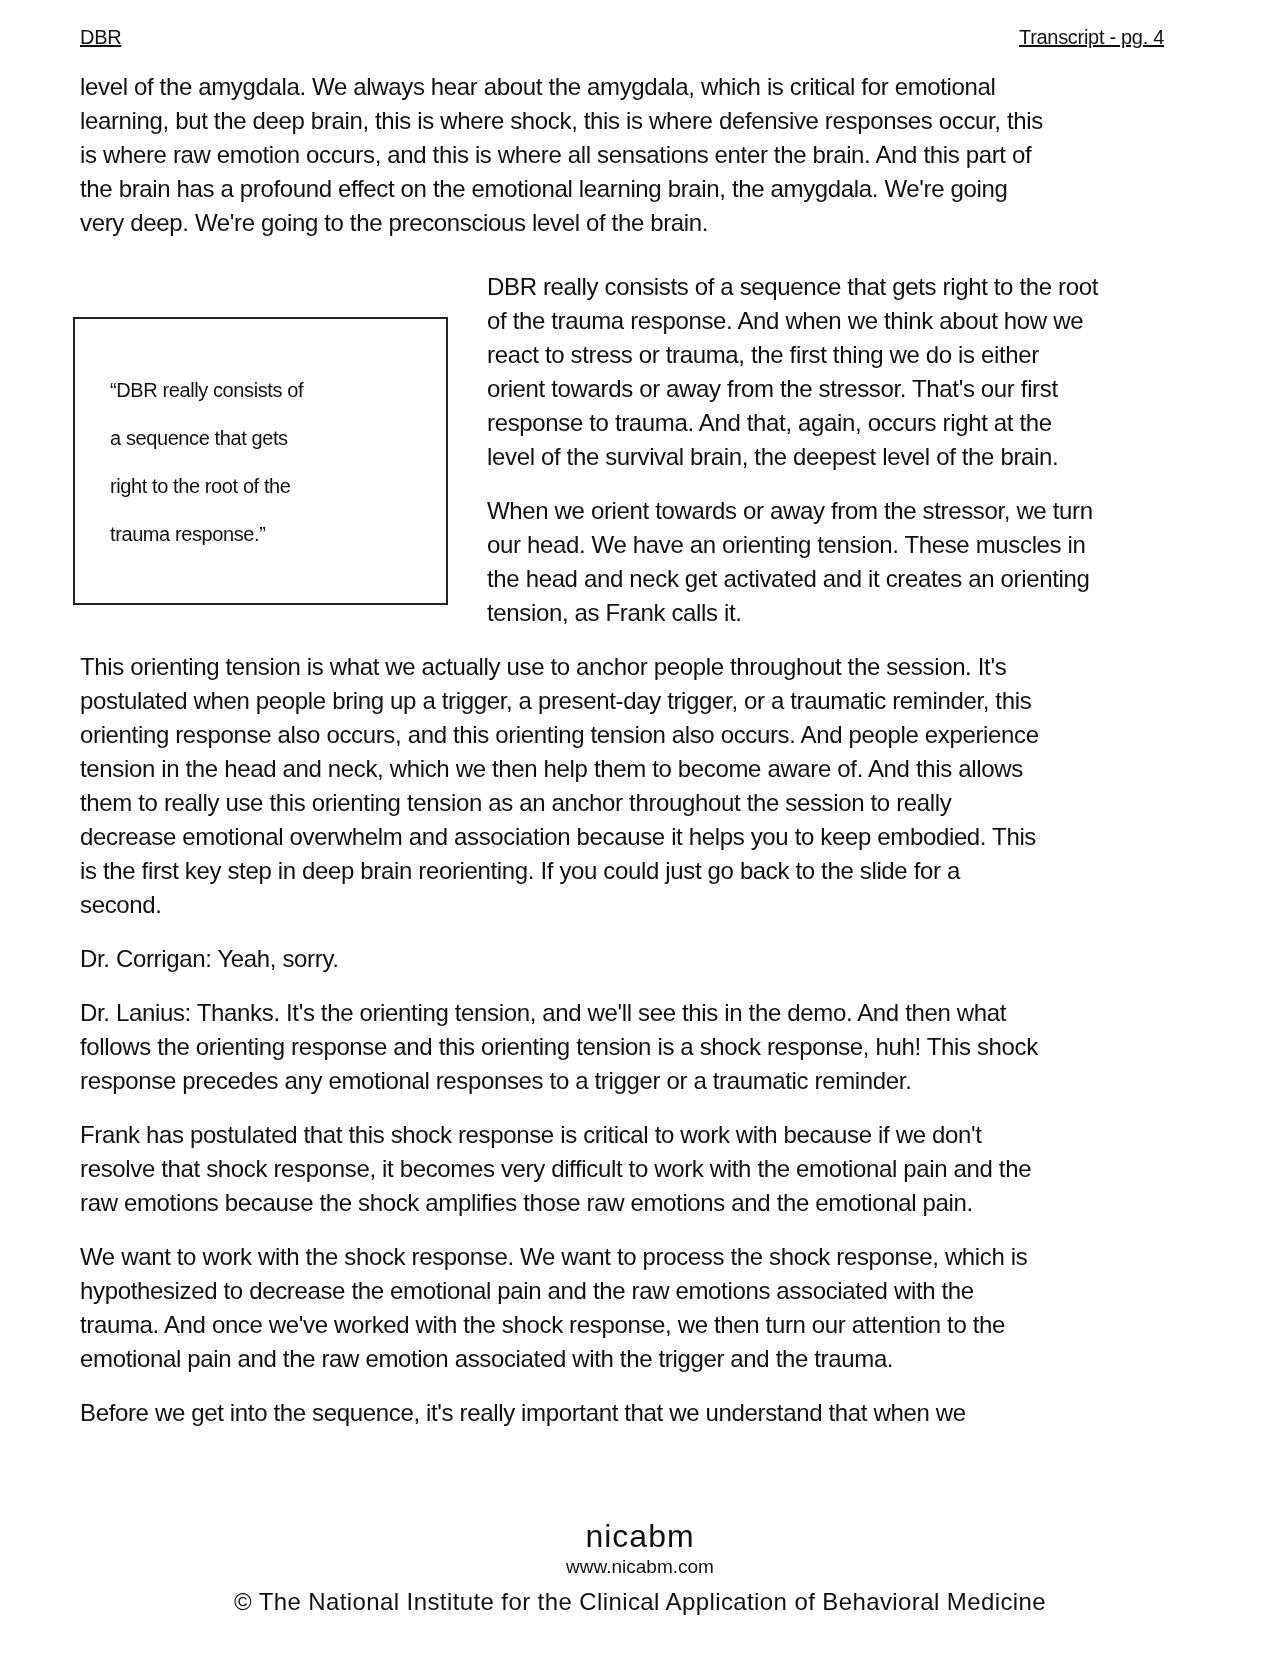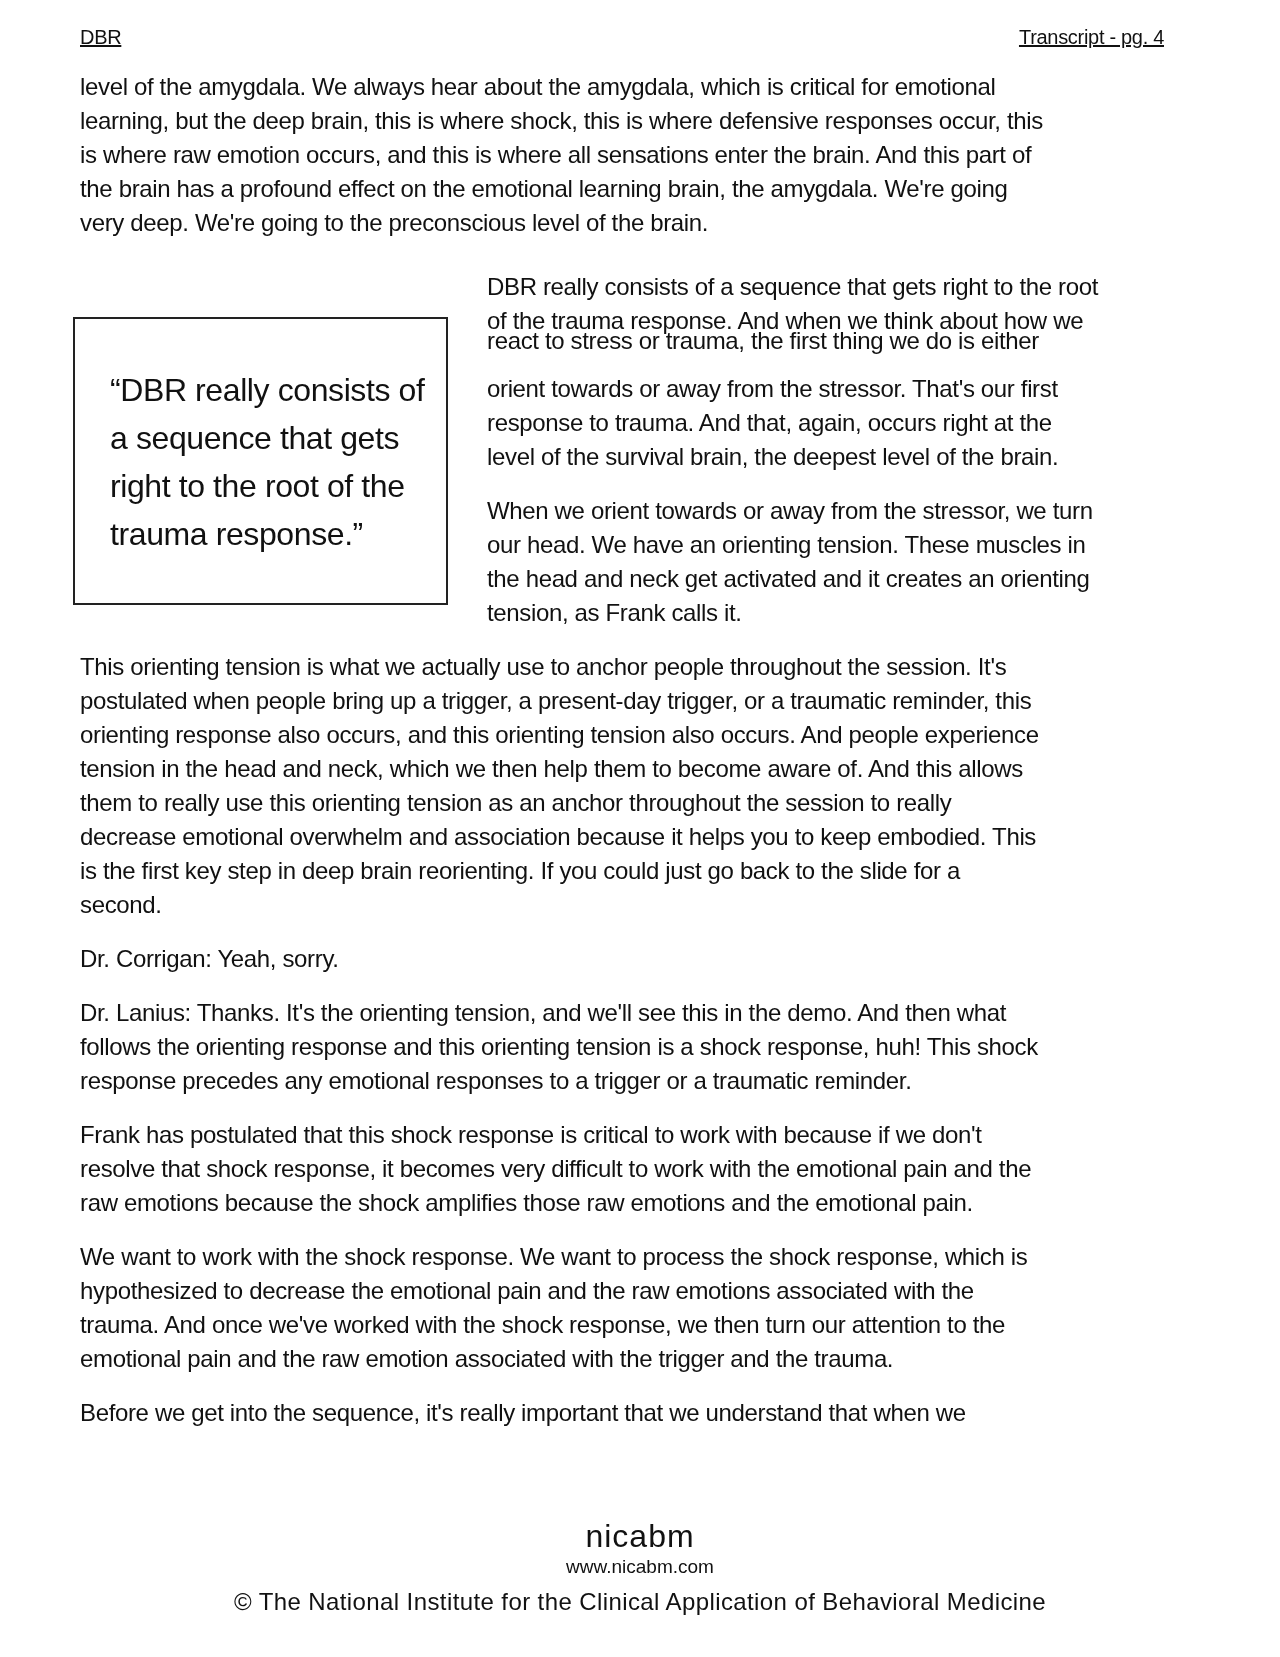--- a/index.html
+++ b/index.html
@@ -13,21 +13,21 @@
   .line {
     position: absolute; left: 80px; font-size: 24px; white-space: nowrap;
     letter-spacing: -0.35px; line-height: 34px;
   }
   .col2 { left: 487px; text-align: center; }
   .quote-box {
     position: absolute; left: 73px; top: 317px; width: 375px; height: 288px;
     border: 2px solid #222; box-sizing: border-box;
   }
   .qline {
-    position: absolute; left: 110px; font-size: 32px; white-space: nowrap;
+    position: absolute; left: 110px; font-size: 20px; white-space: nowrap;
     letter-spacing: -0.4px; line-height: 40px;
   }
   b { font-weight: normal; }
   .footer { position: absolute; left: 0; width: 1280px; text-align: center; }
   .logo { top: 1518px; font-size: 32px; letter-spacing: 1px; font-weight: 300; }
   .url { top: 1556px; font-size: 19px; }
   .copy { top: 1588px; font-size: 24px; letter-spacing: 0.4px; }
 </style>
 </head>
 <body>
@@ -47,21 +47,21 @@
 <div>
   <div class="qline" style="top:370px">“DBR really consists of</div>
   <div class="qline" style="top:418px">a sequence that gets</div>
   <div class="qline" style="top:466px">right to the root of the</div>
   <div class="qline" style="top:514px">trauma response.”</div>
 </div>
 
 <div>
   <div class="line col2" style="top:270px">DBR really consists of a sequence that gets right to the root</div>
   <div class="line col2" style="top:304px">of the trauma response. And when we think about how we</div>
-  <div class="line col2" style="top:324px">react to stress or trauma, the first thing we do is either</div>
+  <div class="line col2" style="top:338px">react to stress or trauma, the first thing we do is either</div>
   <div class="line col2" style="top:372px">orient towards or away from the stressor. That's our first</div>
   <div class="line col2" style="top:406px">response to trauma. And that, again, occurs right at the</div>
   <div class="line col2" style="top:440px">level of the survival brain, the deepest level of the brain.</div>
 </div>
 
 <div>
   <div class="line col2" style="top:494px">When we orient towards or away from the stressor, we turn</div>
   <div class="line col2" style="top:528px">our head. We have an orienting tension. These muscles in</div>
   <div class="line col2" style="top:562px">the head and neck get activated and it creates an orienting</div>
   <div class="line col2" style="top:596px">tension, as Frank calls it.</div>

